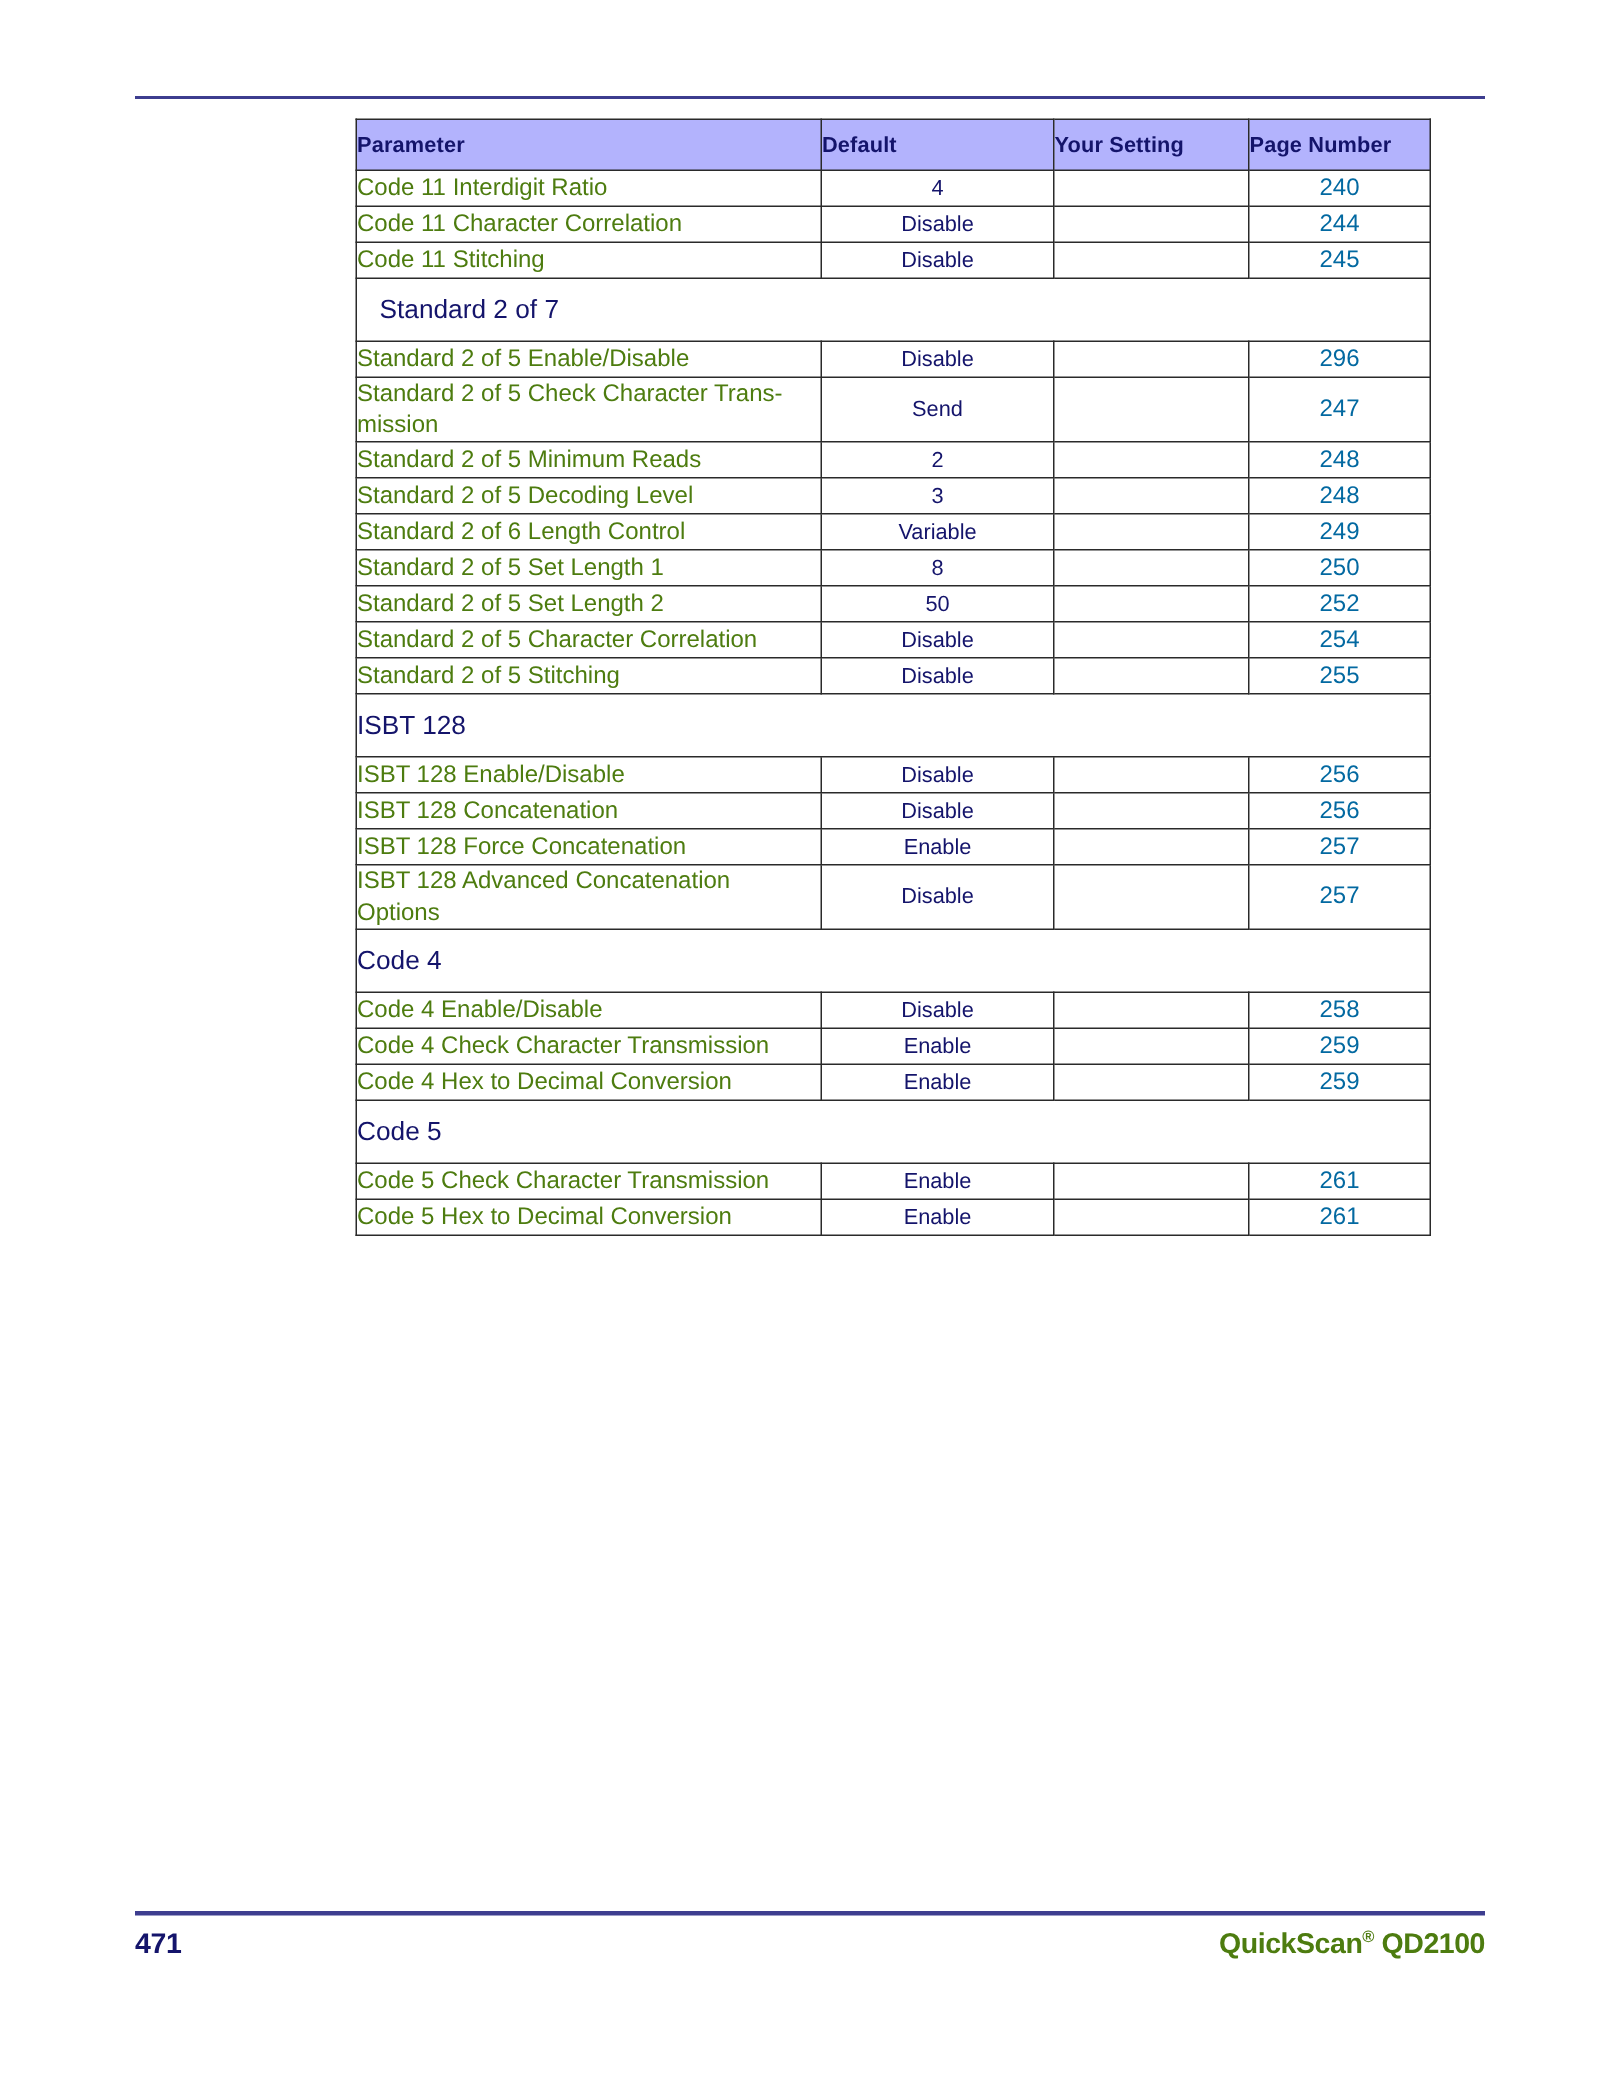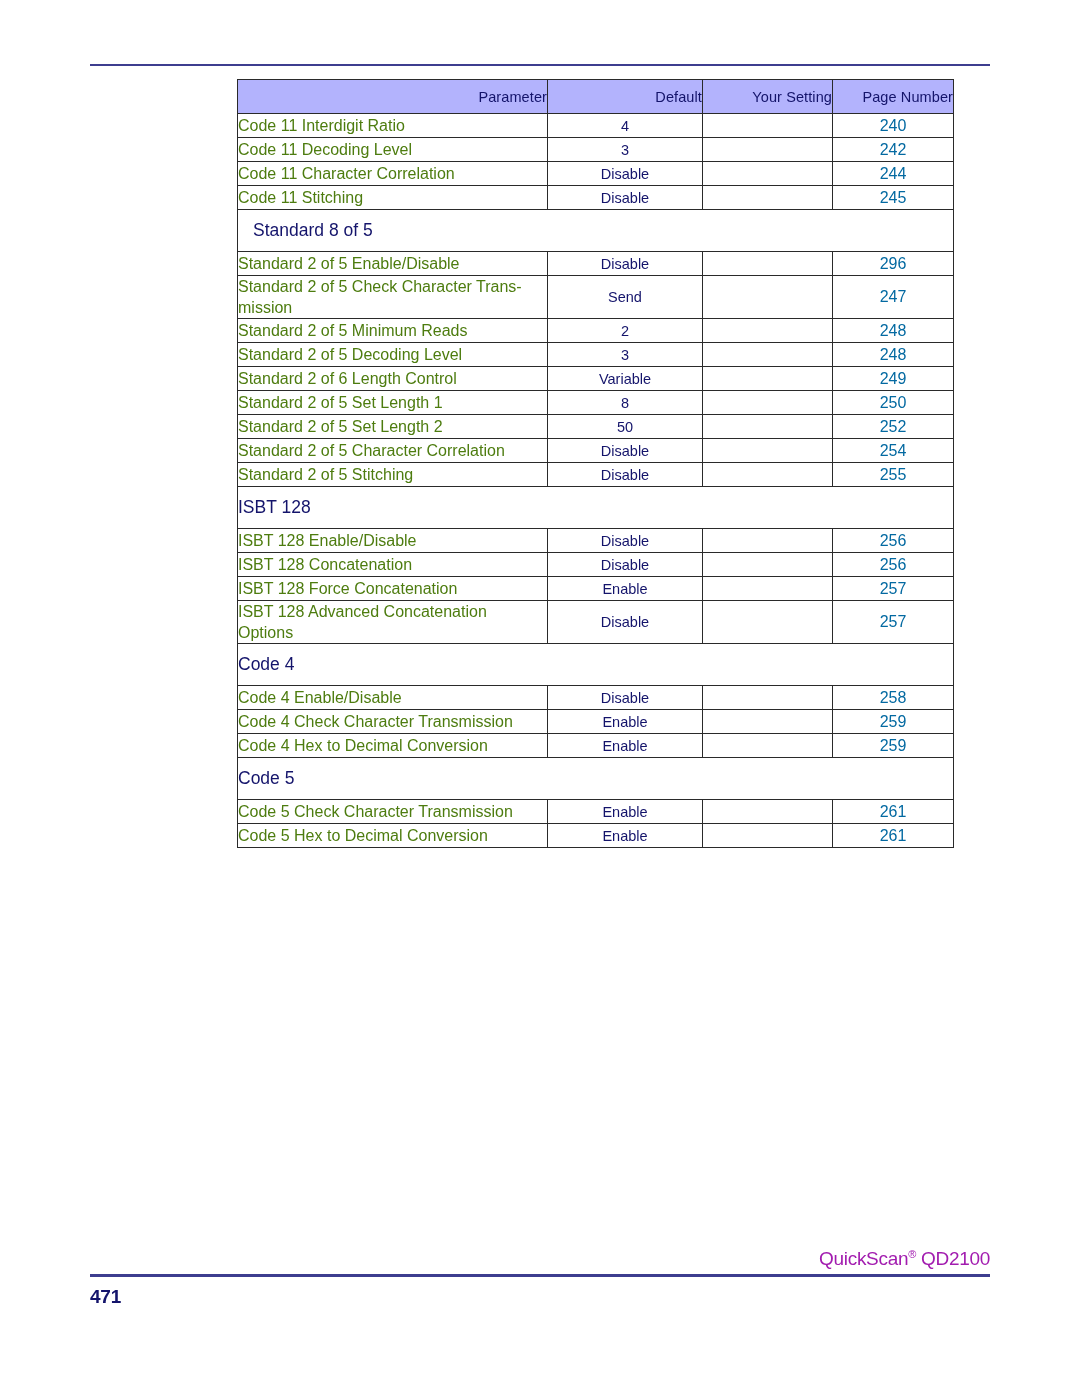--- a/index.html
+++ b/index.html
@@ -54,23 +54,23 @@
   table.spec td {
     border: 1px solid #2a2a2a;
     padding: 0;
     vertical-align: middle;
   }
 
   
   thead th {
     background: #b3b3fd;
     color: #14146b;
-    font-weight: normal;
+    font-weight: bold;
     font-size: 14.5px;
-    text-align: right;
+    text-align: left;
     height: 33px;
     letter-spacing: .1px;
   }
 
   
   td.param {
     color: #4d7c0f;
     font-size: 16px;
     padding: 7px 6px 7px 7px;
     line-height: 1.32;
@@ -119,24 +119,24 @@
     left: 90px;
     top: 1286px;
     font-size: 19px;
     font-weight: bold;
     color: #14146b;
     letter-spacing: -0.2px;
   }
   .footer-product {
     position: absolute;
     right: 90px;
-    top: 1248px;
+    top: 1286px;
     font-size: 19px;
-    font-weight: normal;
-    color: #a21caf;
+    font-weight: bold;
+    color: #4d7c0f;
     letter-spacing: -0.3px;
     white-space: nowrap;
   }
   .footer-product sup {
     font-size: 11px;
     vertical-align: super;
     line-height: 0;
   }
 </style>
 </head>
@@ -163,39 +163,33 @@
         </tr>
       </thead>
       <tbody id="table-body">
           <tr>
             <td class="param">Code 11 Interdigit Ratio</td>
             <td class="defval">4</td>
             <td class="setting"></td>
             <td class="pageno">240</td>
           </tr>
           <tr>
-            <td class="param">Code 11 Decoding Level</td>
-            <td class="defval">3</td>
-            <td class="setting"></td>
-            <td class="pageno">242</td>
-          </tr>
-          <tr>
             <td class="param">Code 11 Character Correlation</td>
             <td class="defval">Disable</td>
             <td class="setting"></td>
             <td class="pageno">244</td>
           </tr>
           <tr>
             <td class="param">Code 11 Stitching</td>
             <td class="defval">Disable</td>
             <td class="setting"></td>
             <td class="pageno">245</td>
           </tr>
           <tr>
-            <td class="section indent" colspan="4">Standard 8 of 5</td>
+            <td class="section indent" colspan="4">Standard 2 of 7</td>
           </tr>
           <tr>
             <td class="param">Standard 2 of 5 Enable/Disable</td>
             <td class="defval">Disable</td>
             <td class="setting"></td>
             <td class="pageno">296</td>
           </tr>
           <tr>
             <td class="param">Standard 2 of 5 Check Character Trans-<br>mission</td>
             <td class="defval">Send</td>

